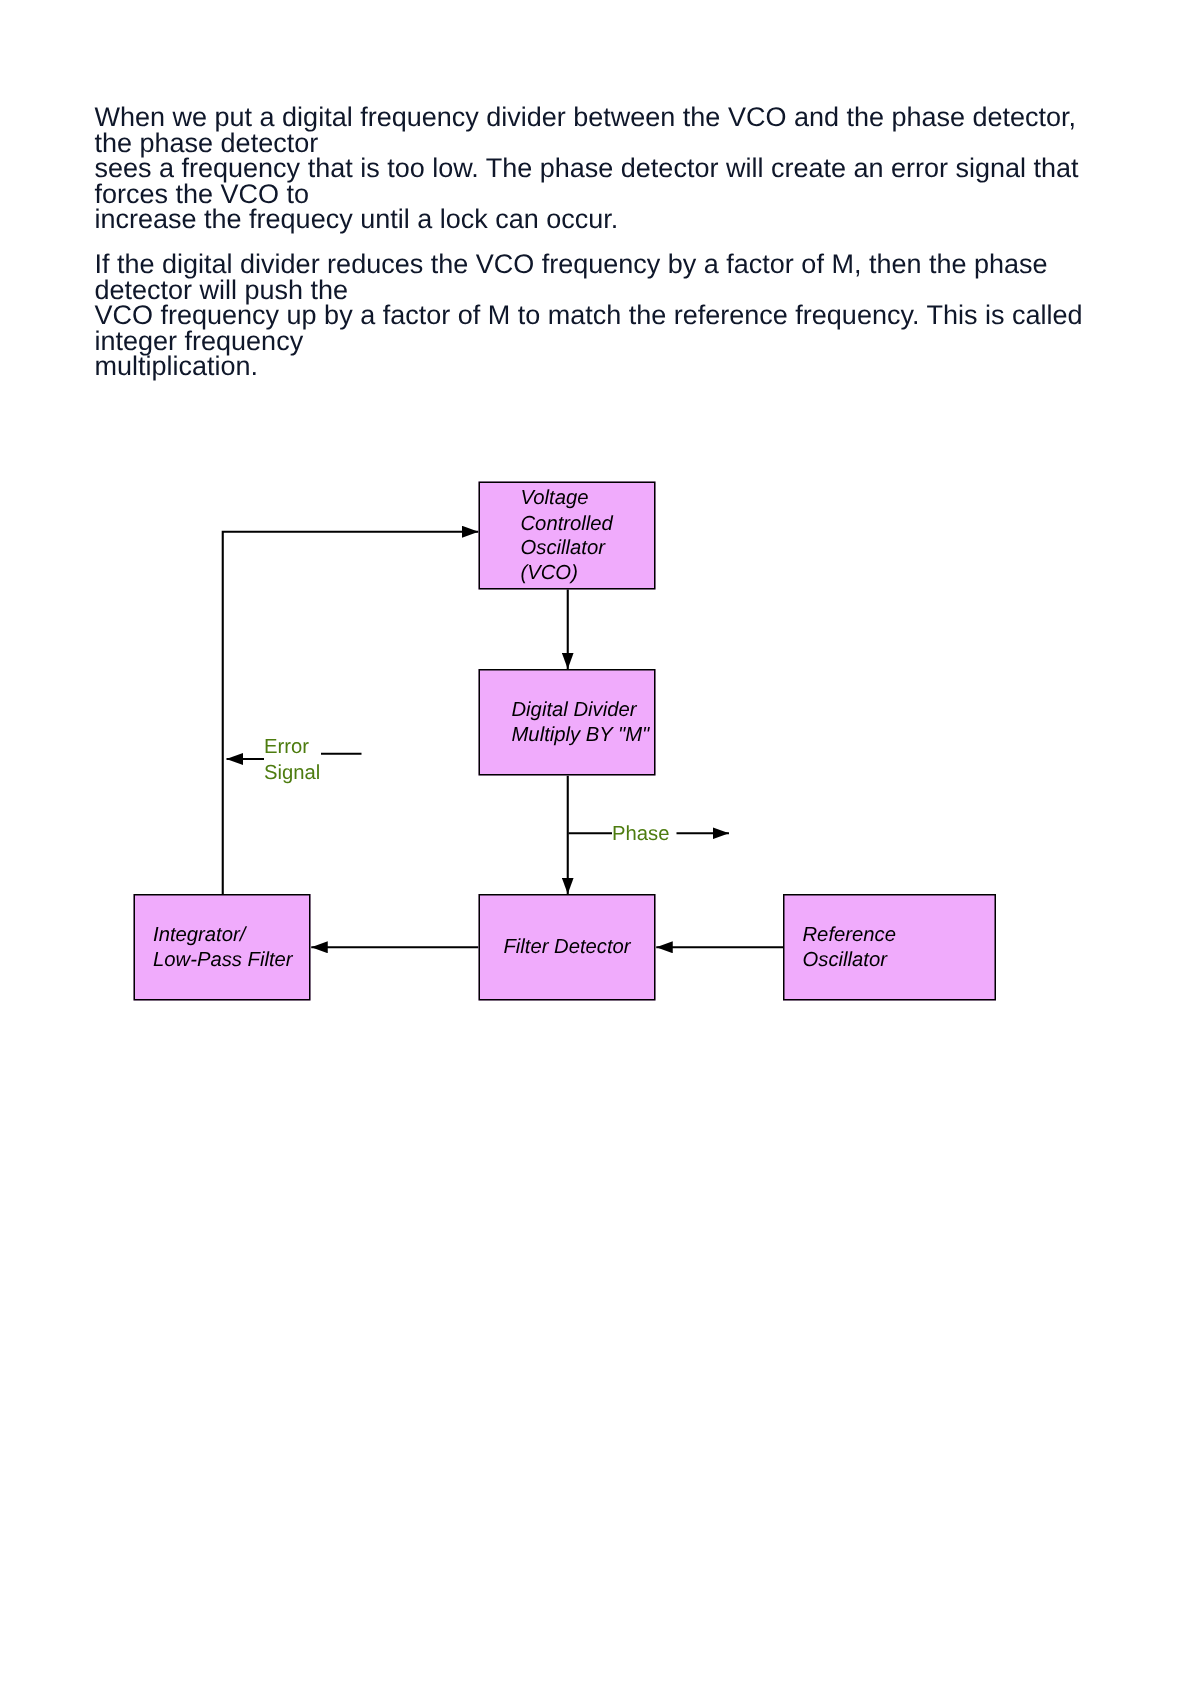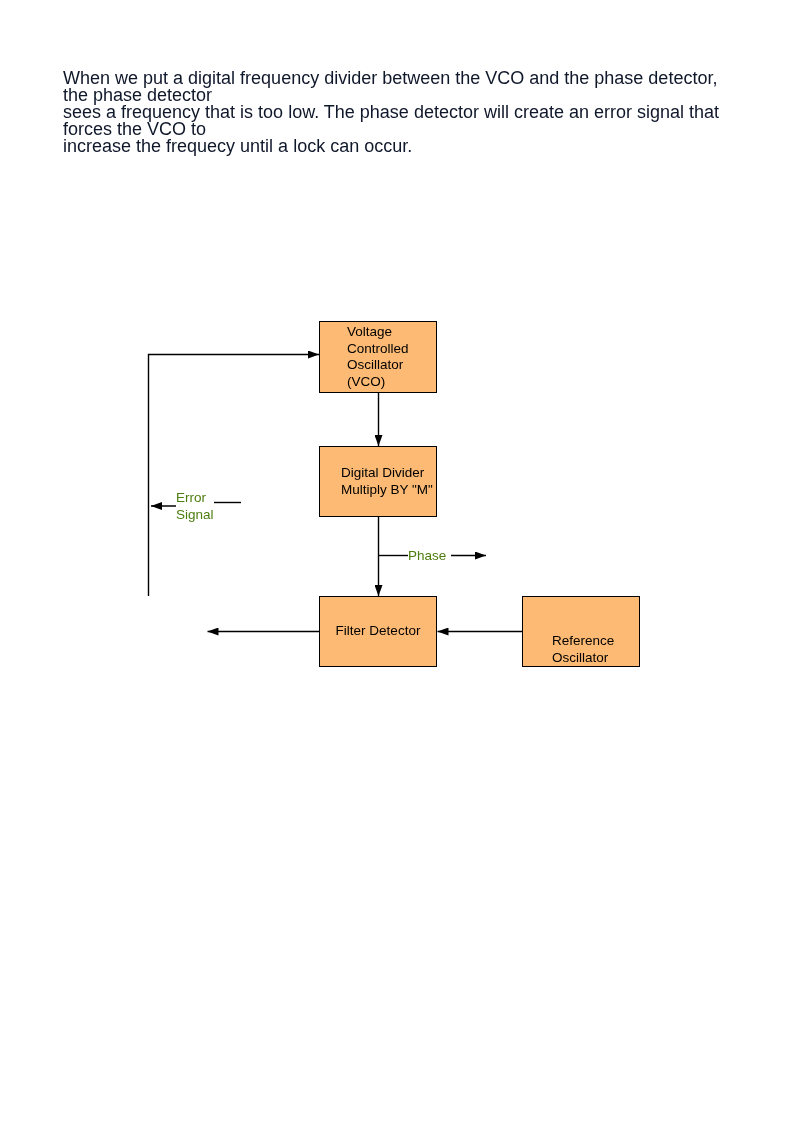--- a/index.html
+++ b/index.html
@@ -39,53 +39,57 @@
   .connectors {
     position: absolute;
     left: 0;
     top: 0;
     pointer-events: none;
   }
   .box {
     position: absolute;
     box-sizing: border-box;
     border: 1.5px solid #000000;
-    background: #fdba74;
+    background: #f0abfc;
     display: flex;
     flex-direction: column;
     justify-content: center;
     font-size: 13.5px;
     line-height: 16.5px;
     white-space: pre-line;
+    font-style: italic;
   }
   .box-vco        { left: 319px; top: 321px; width: 118px; height: 72px; padding-left: 27px; }
   .box-divider    { left: 319px; top: 446px; width: 118px; height: 71px; padding-left: 21px; }
   .box-phase      { left: 319px; top: 596px; width: 118px; height: 71px; align-items: center; text-align: center; }
   .box-integrator { left:  89px; top: 596px; width: 118px; height: 71px; padding-left: 12px; }
-  .box-reference  { left: 522px; top: 596px; width: 118px; height: 71px; padding-left: 29px; justify-content: flex-end; }
+  .box-reference  { left: 522px; top: 596px; width: 142px; height: 71px; padding-left: 12px; }
   .flow-label {
     position: absolute;
     font-size: 13.5px;
     line-height: 17px;
     white-space: pre-line;
     color: #4d7c0f;
     background: #ffffff;
   }
   .label-error  { left: 176px; top: 489px; }
   .label-output { left: 408px; top: 547px; }
 </style>
 </head>
 <body>
 
 <div class="page">
 
   <div class="text-block">
     <p class="para">When we put a digital frequency divider between the VCO and the phase detector, the phase detector
 sees a frequency that is too low. The phase detector will create an error signal that forces the VCO to
 increase the frequecy until a lock can occur.</p>
+    <p class="para">If the digital divider reduces the VCO frequency by a factor of M, then the phase detector will push the
+VCO frequency up by a factor of M to match the reference frequency. This is called integer frequency
+multiplication.</p>
   </div>
 
   <div class="diagram">
 
     <svg class="connectors" width="794" height="1123" viewBox="0 0 794 1123" xmlns="http://www.w3.org/2000/svg">
       <defs>
         <marker id="arr" markerUnits="userSpaceOnUse" markerWidth="11" markerHeight="8" viewBox="0 0 11 8" refX="11" refY="4" orient="auto">
           <path d="M0,0 L11,4 L0,8 Z" fill="#000000"></path>
         </marker>
       </defs>
@@ -111,20 +115,24 @@
 
     <div class="box box-divider">
       <span>Digital Divider
 Multiply BY "M"</span>
     </div>
 
     <div class="box box-phase">
       <span>Filter Detector</span>
     </div>
 
+    <div class="box box-integrator">
+      <span>Integrator/
+Low-Pass Filter</span>
+    </div>
 
     <div class="box box-reference">
       <span>Reference
 Oscillator</span>
     </div>
 
     <div class="flow-label label-error">Error
 Signal</div>
     <div class="flow-label label-output">Phase</div>
 

